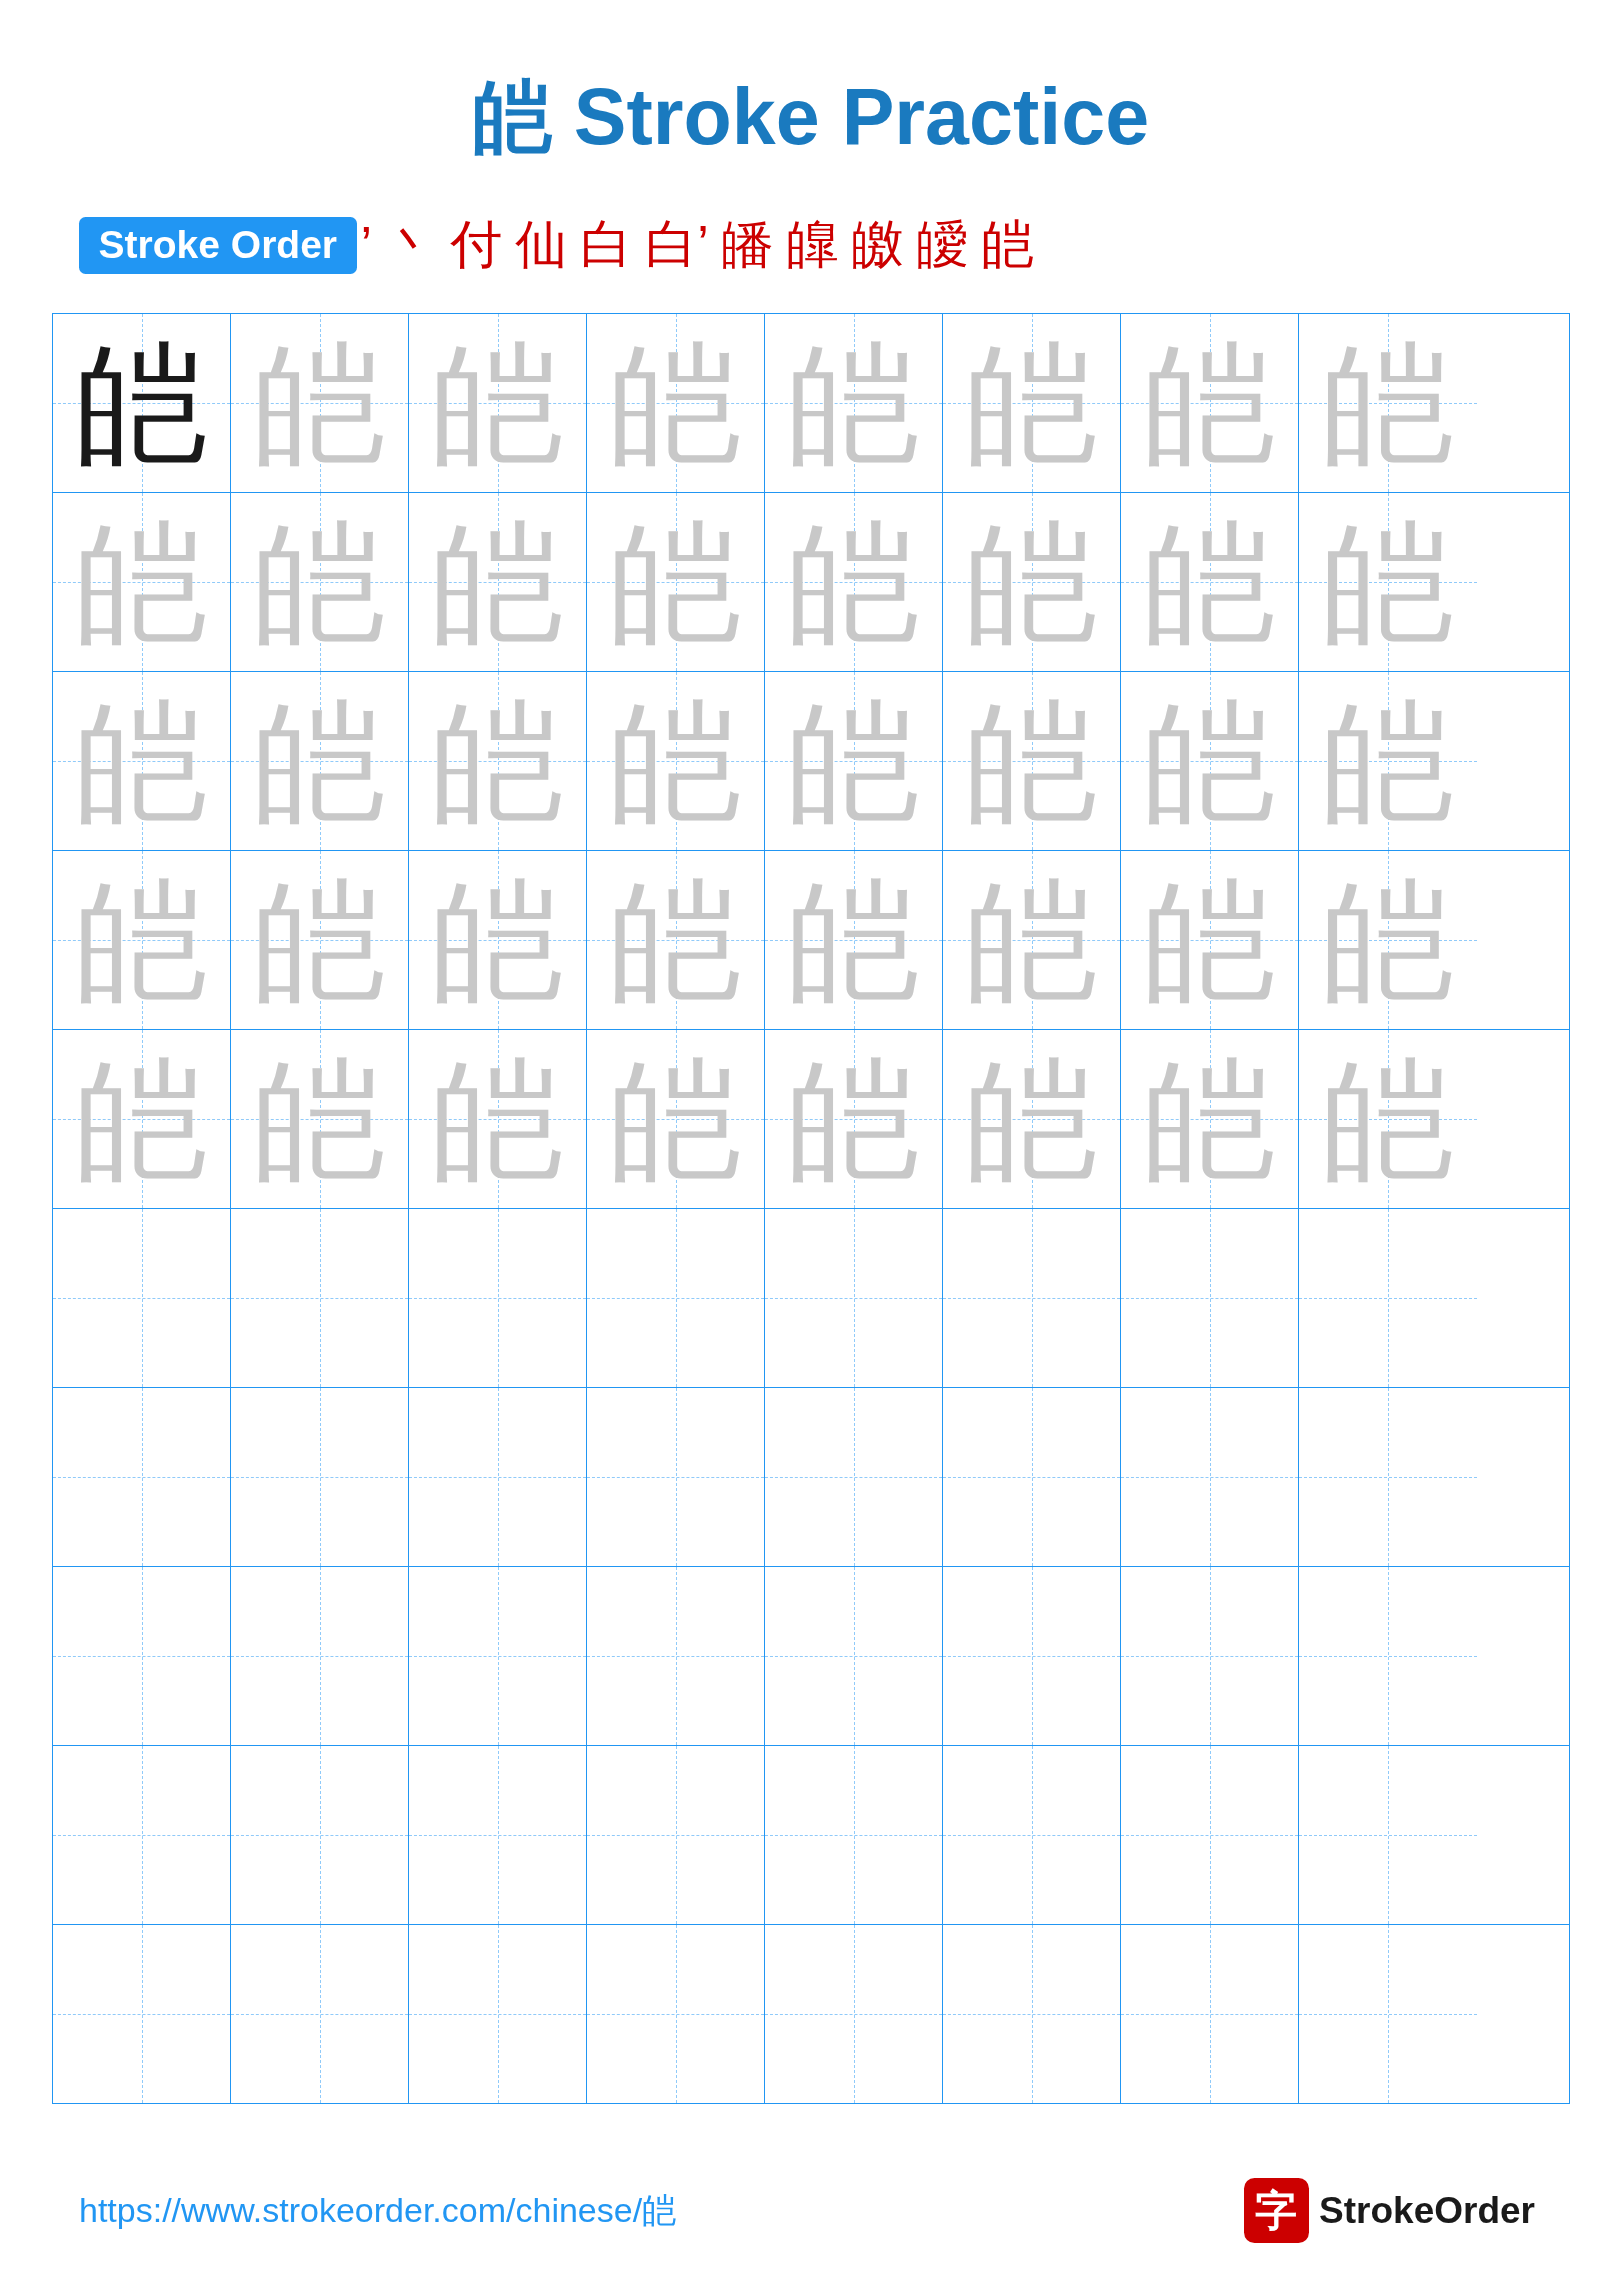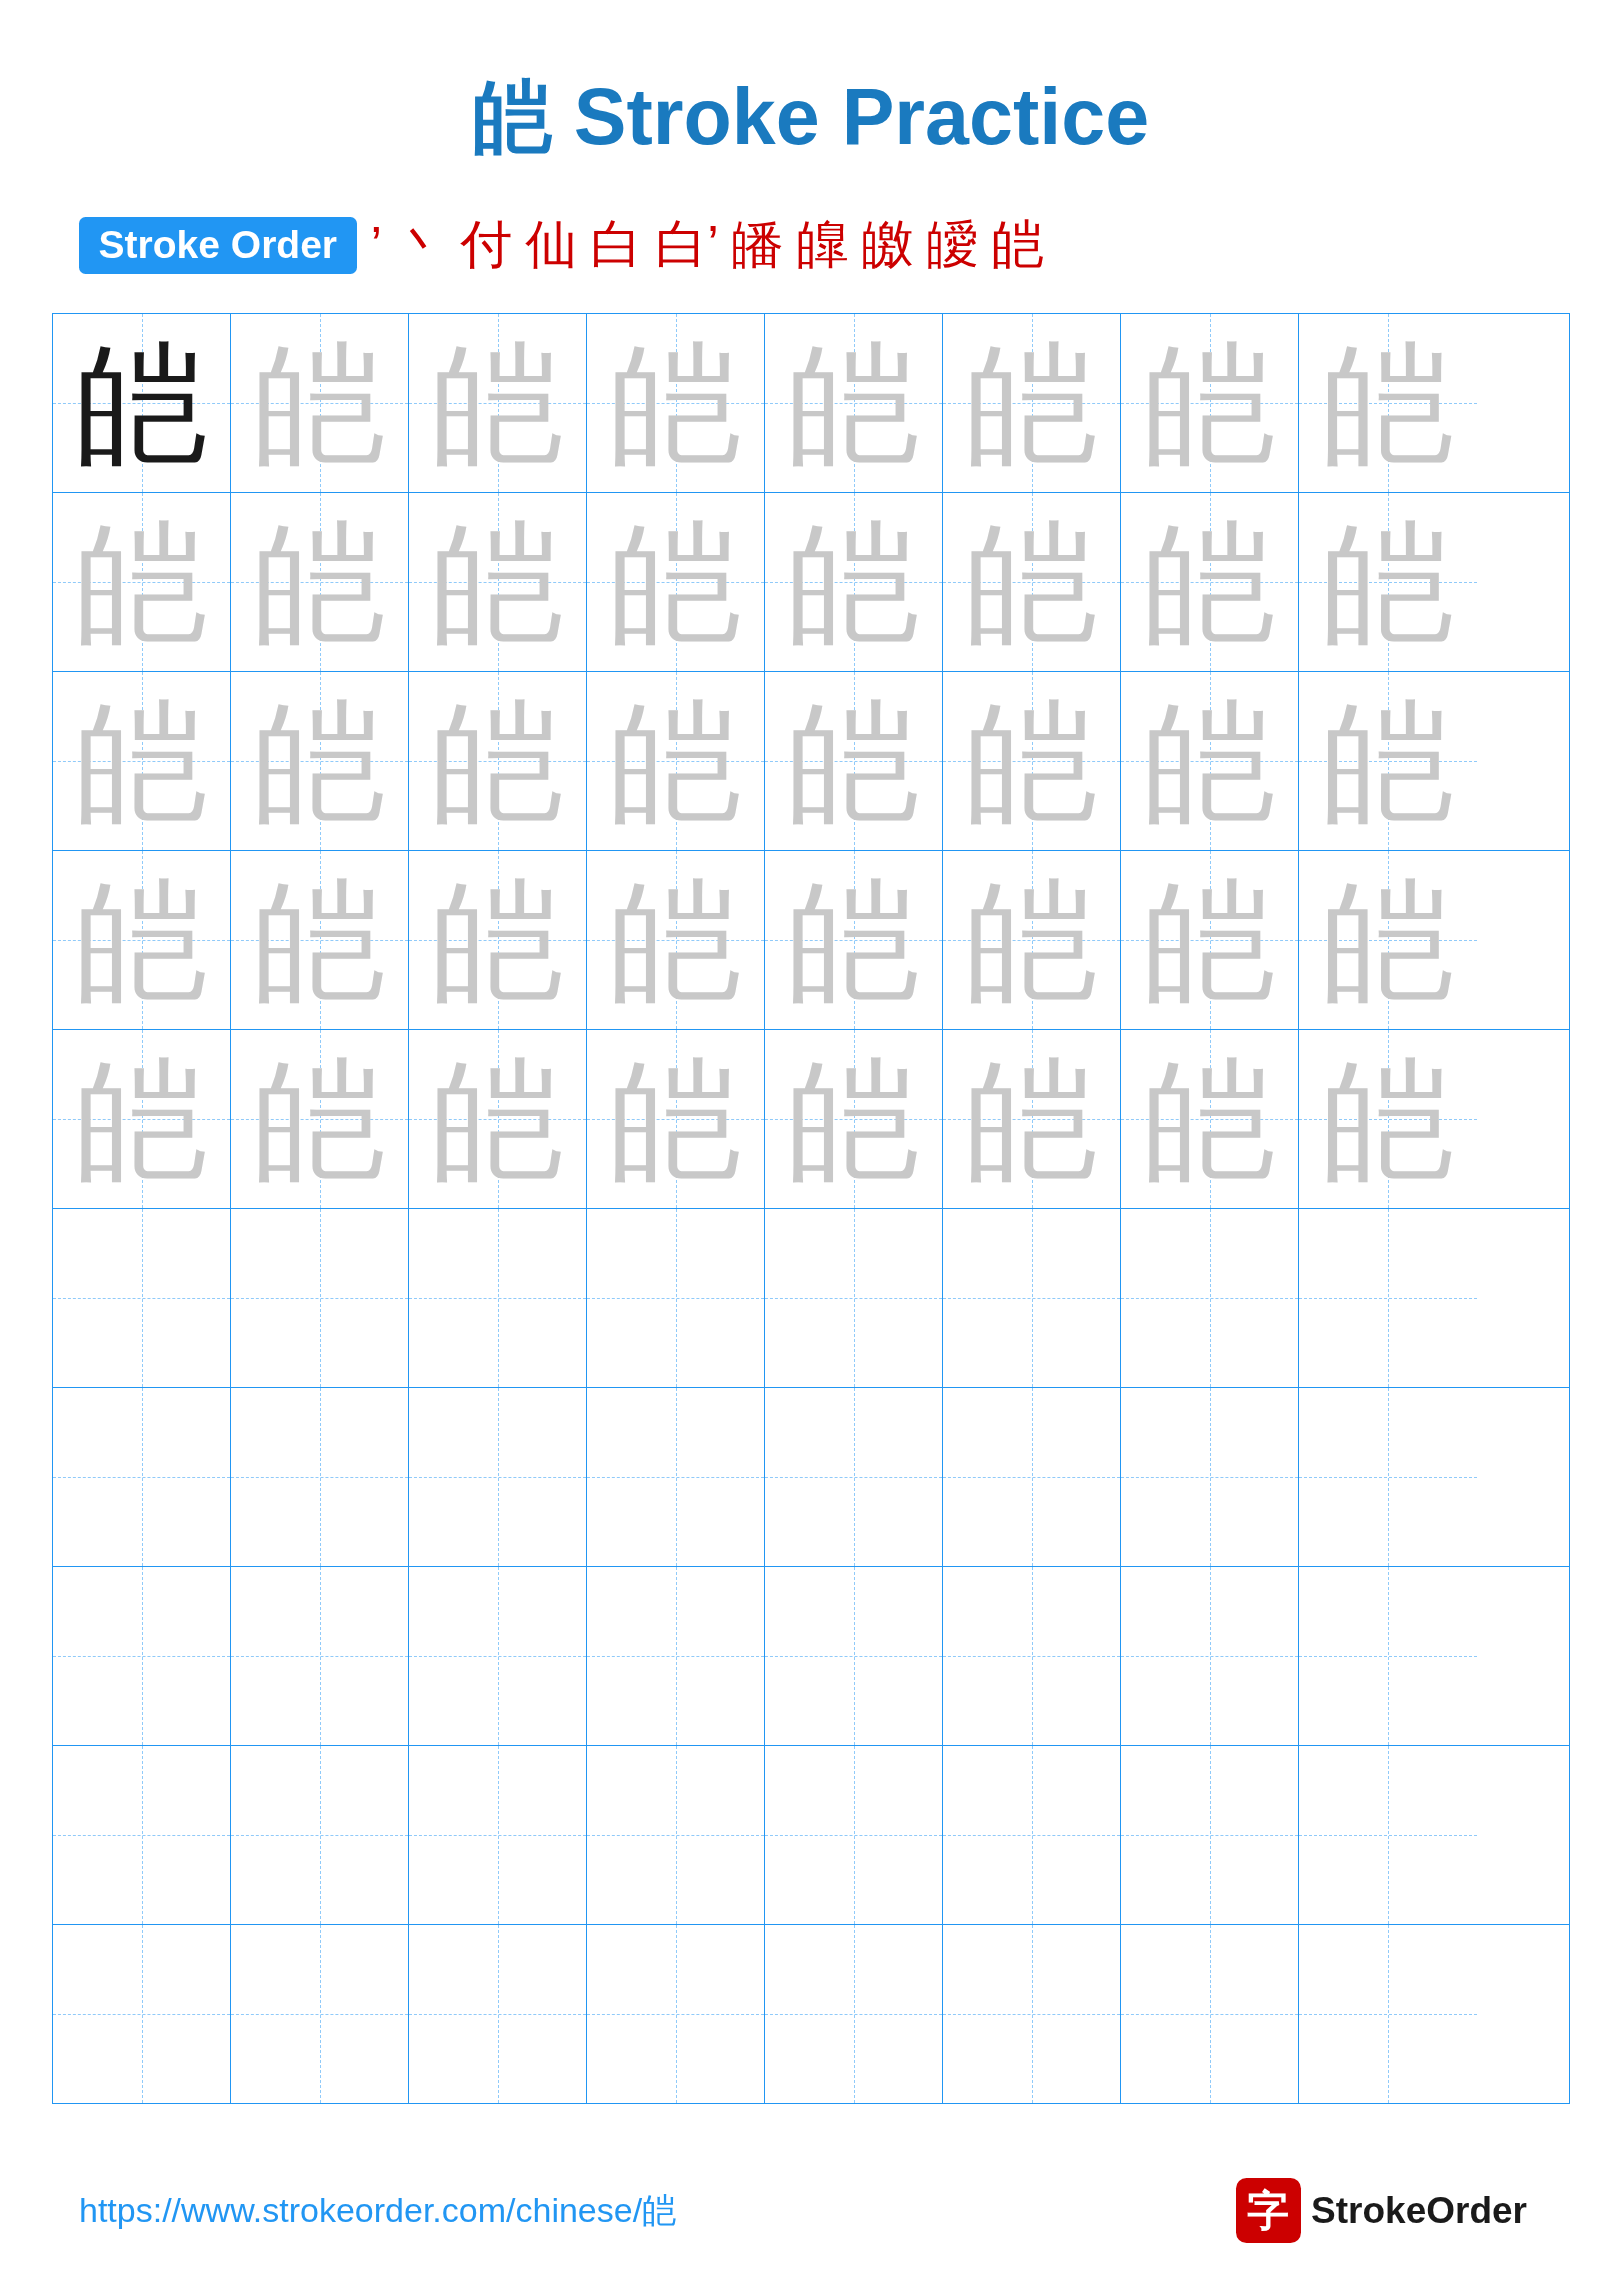--- a/index.html
+++ b/index.html
@@ -21,21 +21,21 @@
       font-weight: bold;
       color: #1a7abf;
     }
 
     .stroke-order-section {
       display: flex;
       align-items: center;
       padding: 0 79px;
       margin-bottom: 33px;
       font-size: 58px;
-      gap: 14px;
+      gap: 4px;
     }
 
     .stroke-order-badge {
       background: #2196F3;
       color: white;
       padding: 6.5px 19.6px;
       border-radius: 6.5px;
       font-size: 39px;
       font-weight: bold;
       white-space: nowrap;
@@ -141,21 +141,21 @@
     }
 
     .empty-cell {
       
     }
 
     .footer {
       position: absolute;
       bottom: 52px;
       left: 0;
-      right: 16px;
+      right: 8px;
       display: flex;
       justify-content: space-between;
       align-items: center;
       padding: 0 79px;
     }
 
     .footer-url {
       color: #2196F3;
       font-size: 34px;
       text-decoration: none;

